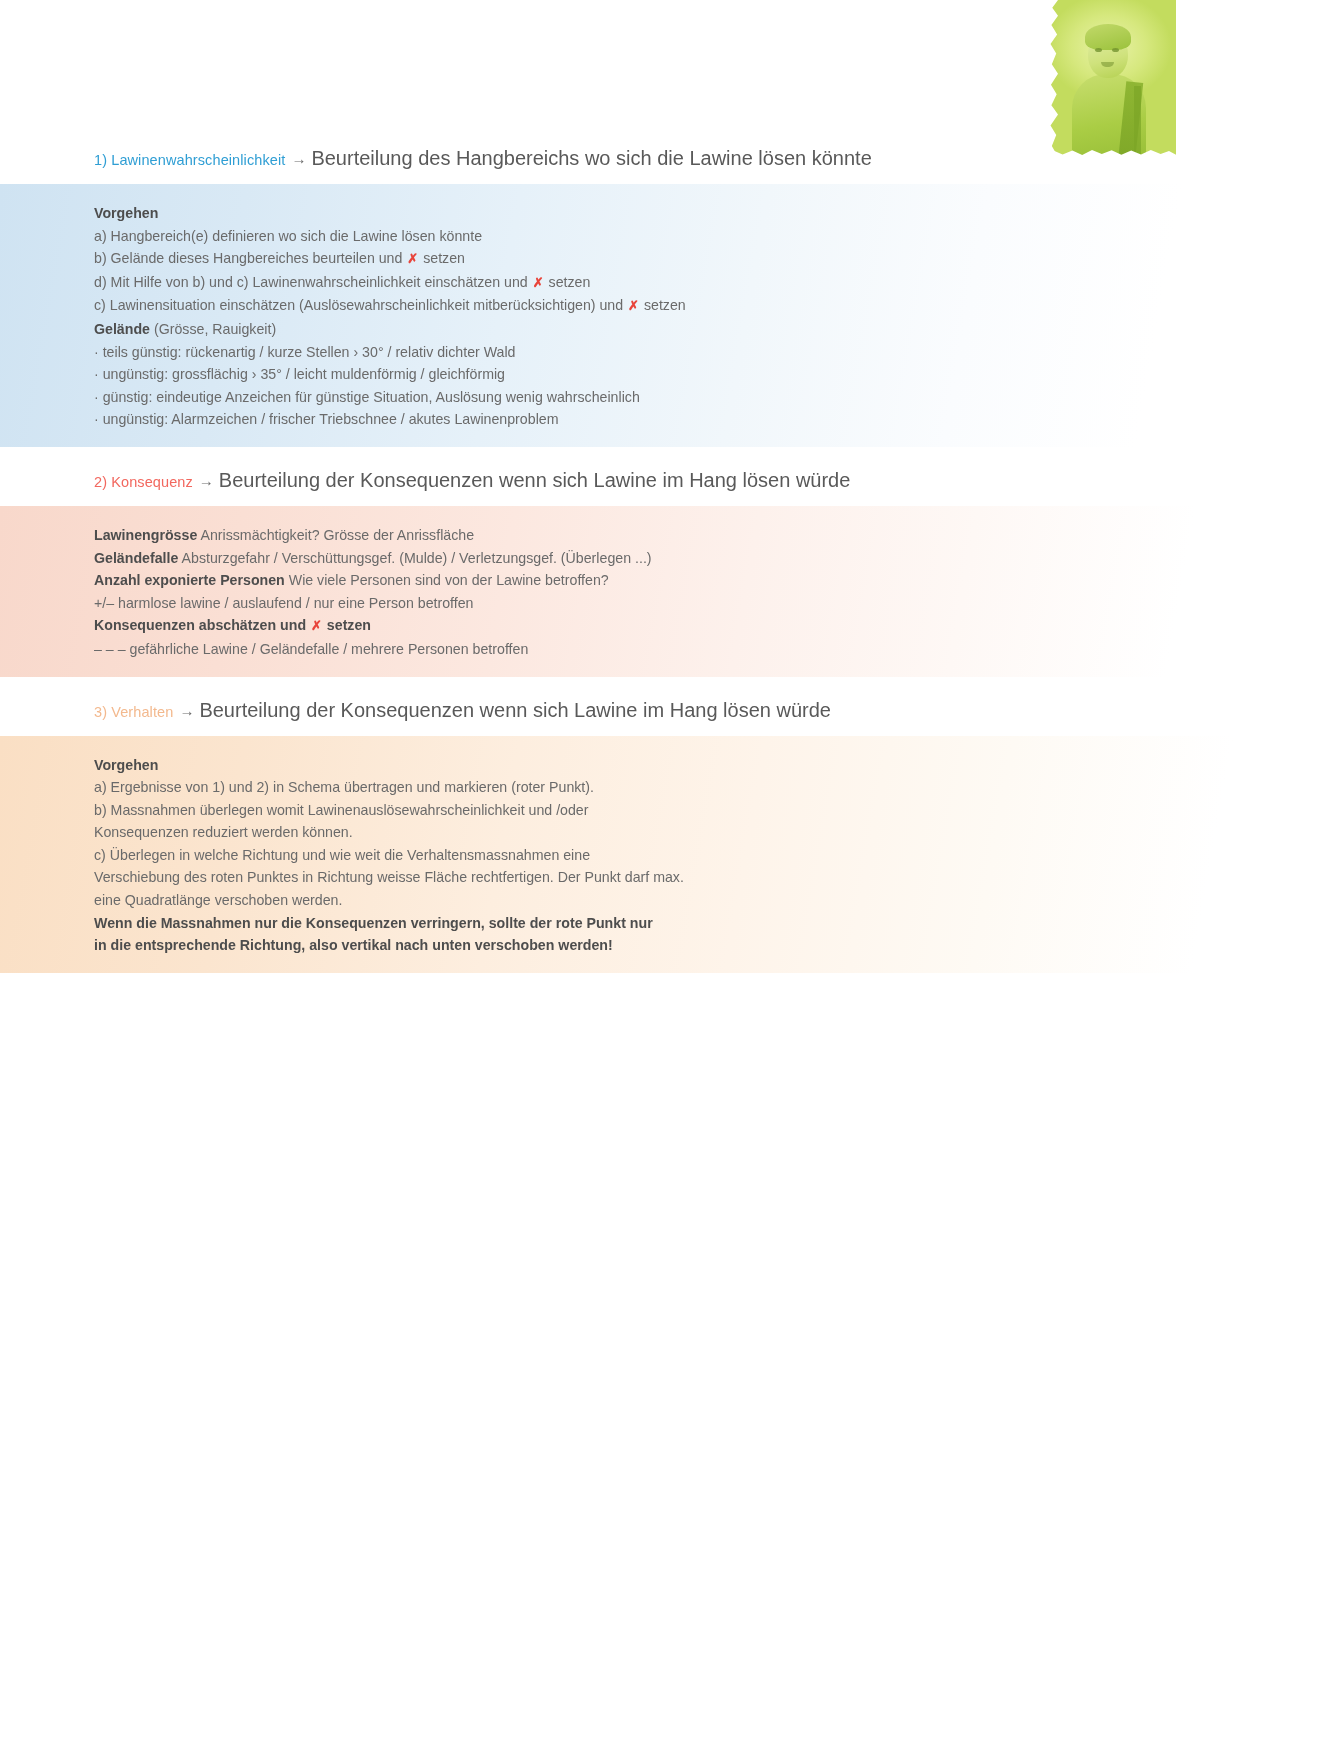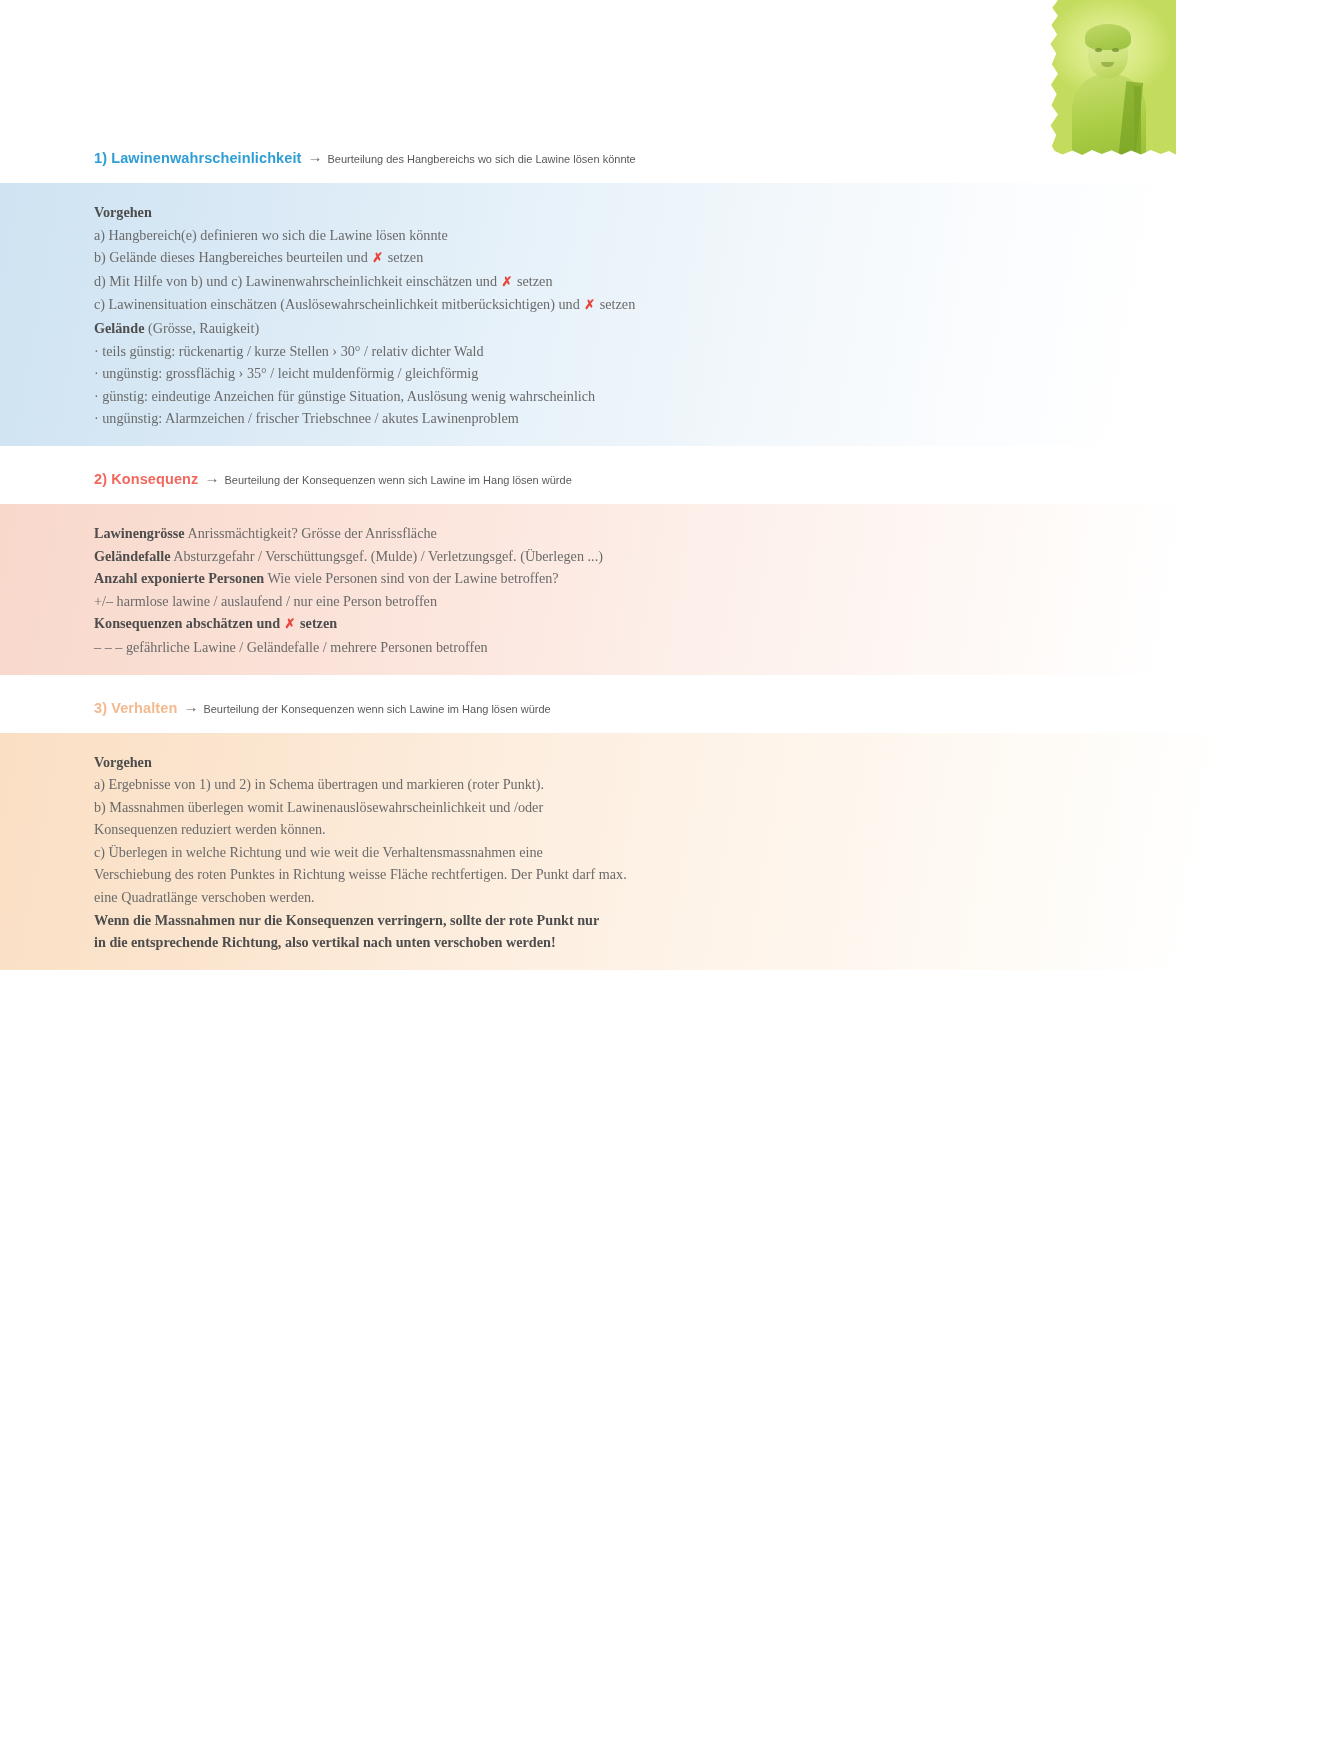--- a/index.html
+++ b/index.html
@@ -126,49 +126,49 @@
     width: 1329px;
   }
 
   .heading-row {
     padding: 0 0 0 94px;
     font-size: 14.5px;
     line-height: 20px;
     white-space: nowrap;
   }
   .heading-row .num-title {
-    font-weight: bold;
+    font-weight: normal;
     letter-spacing: .1px;
   }
   .heading-row .arrow {
     display: inline-block;
     margin: 0 5px 0 6px;
     font-size: 15px;
     color: #6b6b6b;
     transform: translateY(-1px);
   }
   .heading-row .desc {
     color: #595959;
-    font-size: 11px;
+    font-size: 20px;
   }
 
   
   .h-blue   .num-title { color: #2f9ed4; }
   .h-red    .num-title { color: #f2685f; }
   .h-orange .num-title { color: #f3b98e; }
 
   
   .panel {
     position: relative;
     padding: 18px 0 16px 94px;
     font-size: 14.2px;
     line-height: 22.6px;
     color: #6a6a6a;
   }
-  .panel .line { white-space: nowrap; font-family: Liberation Serif, serif; }
+  .panel .line { white-space: nowrap; }
   .panel b {
     color: #4d4d4d;
     font-weight: bold;
   }
   .panel .x {
     color: #e8443b;
     font-weight: bold;
     font-size: 13px;
     padding: 0 1px;
   }

